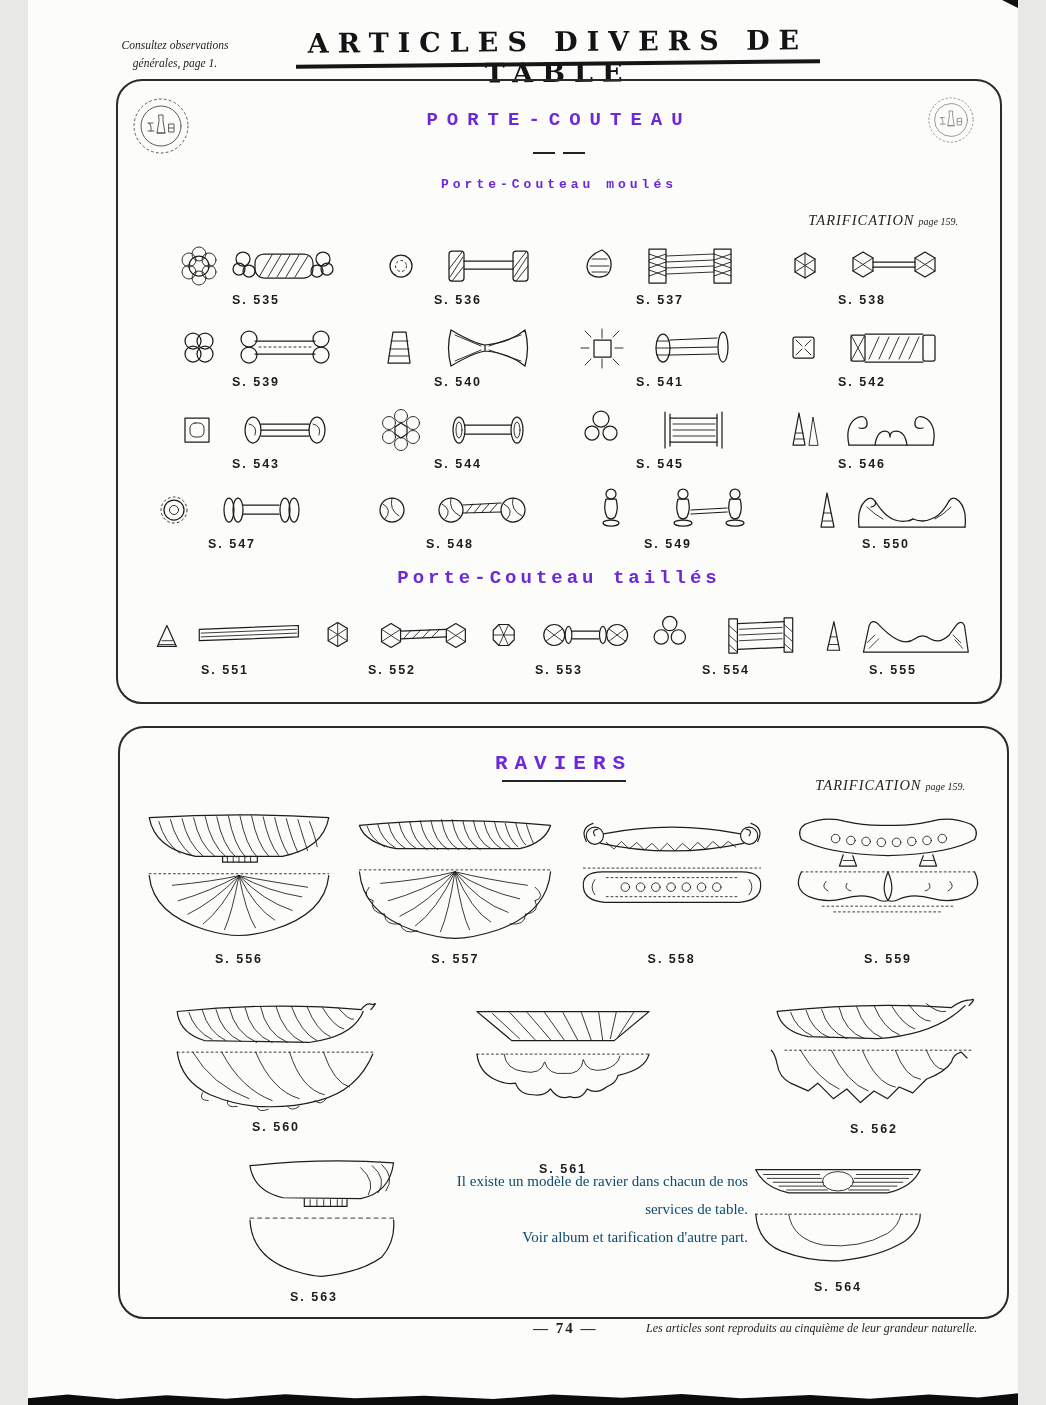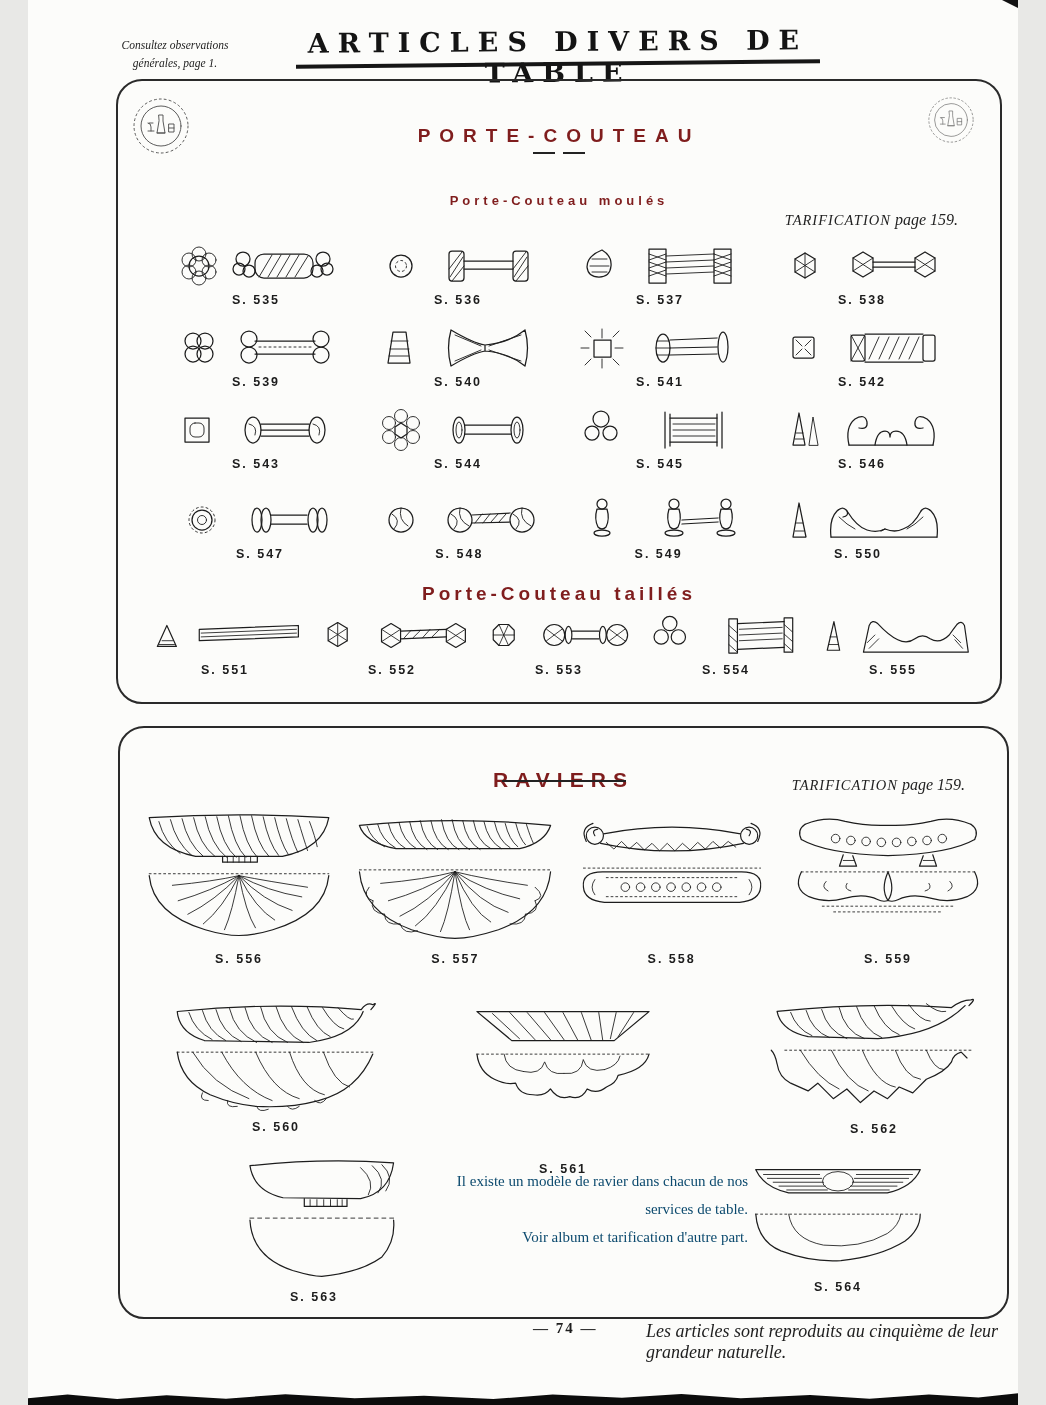--- a/index.html
+++ b/index.html
@@ -11,39 +11,39 @@
   .hdr{position:absolute;left:250px;top:26px;width:560px;text-align:center;
        font-family:"DejaVu Serif",serif;font-weight:bold;font-size:27px;
        letter-spacing:9px;color:#141414;transform:rotate(-0.4deg);}
   .hdr-rule{position:absolute;left:268px;top:62px;width:524px;height:4px;background:#161616;
             transform:rotate(-0.6deg);}
   
   .panel{position:absolute;border:2px solid #2a2a2a;border-radius:26px;background:transparent;}
   .panel1{left:88px;top:79px;width:882px;height:621px;}
   .panel2{left:90px;top:726px;width:887px;height:589px;}
   .sec-title{position:absolute;width:100%;text-align:center;
-             font-family:Liberation Sans, sans-serif;font-weight:bold;color:#7f1d1d;margin-top:16px;}
+             font-family:Liberation Mono, monospace;font-weight:bold;color:#6d28d9;}
   .pc-title{top:28px;font-size:19px;letter-spacing:9px;}
   .pc-rule{position:absolute;top:62px;left:0;width:100%;text-align:center;}
   .pc-rule i{display:inline-block;width:22px;height:2px;background:#222;margin:0 4px;vertical-align:middle;}
   .pc-sub{top:96px;font-size:13px;letter-spacing:4px;}
   .pc-sub2{top:486px;font-size:19px;letter-spacing:4px;}
   .rv-title{top:24px;font-size:21px;letter-spacing:7px;}
   .rv-rule{position:absolute;top:52px;left:calc(50% - 62px);width:124px;height:2px;background:#222;}
   .tarif{position:absolute;right:42px;font-style:italic;color:#222;}
   .tarif1{top:130px;}
   .tarif2{top:48px;}
   .tarif .tw{font-size:14.5px;letter-spacing:1px;}
-  .tarif .tp{font-size:16px;font-style:italic;}
+  .tarif .tp{font-size:10px;font-style:italic;}
   
   .row{position:absolute;left:0;width:100%;display:flex;justify-content:space-between;box-sizing:border-box;}
   .r1{top:158px;padding:0 44px;}
   .r2{top:240px;padding:0 44px;}
   .r3{top:322px;padding:0 44px;}
-  .r4{top:412px;padding:0 48px;}
+  .r4{top:402px;padding:0 20px;}
   .r5{top:528px;padding:0 26px;}
   .rv1{top:82px;padding:0 14px;}
   .item{margin:0;display:flex;flex-direction:column;align-items:center;}
   .kr-cell{width:188px;}
   .r5 .kr-cell{width:162px;}
   .rv-cell{width:210px;}
   .lbl{font-family:"Liberation Sans",sans-serif;font-weight:bold;font-size:12.5px;
        letter-spacing:2px;color:#1c1c1c;margin-top:2px;}
   .abs{position:absolute;}
   
@@ -52,21 +52,21 @@
   svg .dot{stroke-dasharray:2 3;}
   
   .stamp{position:absolute;opacity:.8;}
   .stamp-l{left:12px;top:14px;}
   .stamp-r{right:18px;top:8px;opacity:.6;transform:scale(.82);}
   
   .rv-note{position:absolute;left:318px;top:446px;width:310px;text-align:right;
            font-size:15px;font-style:normal;line-height:1;color:#0c4a6e;}
   .rv-note div{margin-bottom:13px;}
   .footer-page{position:absolute;left:505px;top:1320px;font-weight:bold;font-size:15px;letter-spacing:2px;text-align:right;}
-  .footer-note{position:absolute;left:618px;top:1321px;font-style:italic;font-size:18px;color:#1e1e1e;}
+  .footer-note{position:absolute;left:618px;top:1321px;font-style:italic;font-size:12px;color:#1e1e1e;}
   .edge-line{position:absolute;left:1036px;top:985px;width:1px;height:300px;background:#c7c7c4;}
   .corner-mark{position:absolute;right:0;top:0;width:16px;height:8px;background:#111;
                clip-path:polygon(100% 0,0 0,100% 100%);}
   .scan-strip{position:absolute;left:0;bottom:0;width:100%;height:15px;background:#0c0c0c;
      clip-path:polygon(0 55%,4% 30%,9% 60%,14% 35%,20% 58%,26% 28%,33% 55%,40% 38%,47% 60%,53% 30%,60% 52%,66% 26%,72% 55%,79% 33%,85% 58%,91% 30%,96% 50%,100% 22%,100% 100%,0 100%);}
 </style>
 </head>
 <body>
 
 <div class="page">

